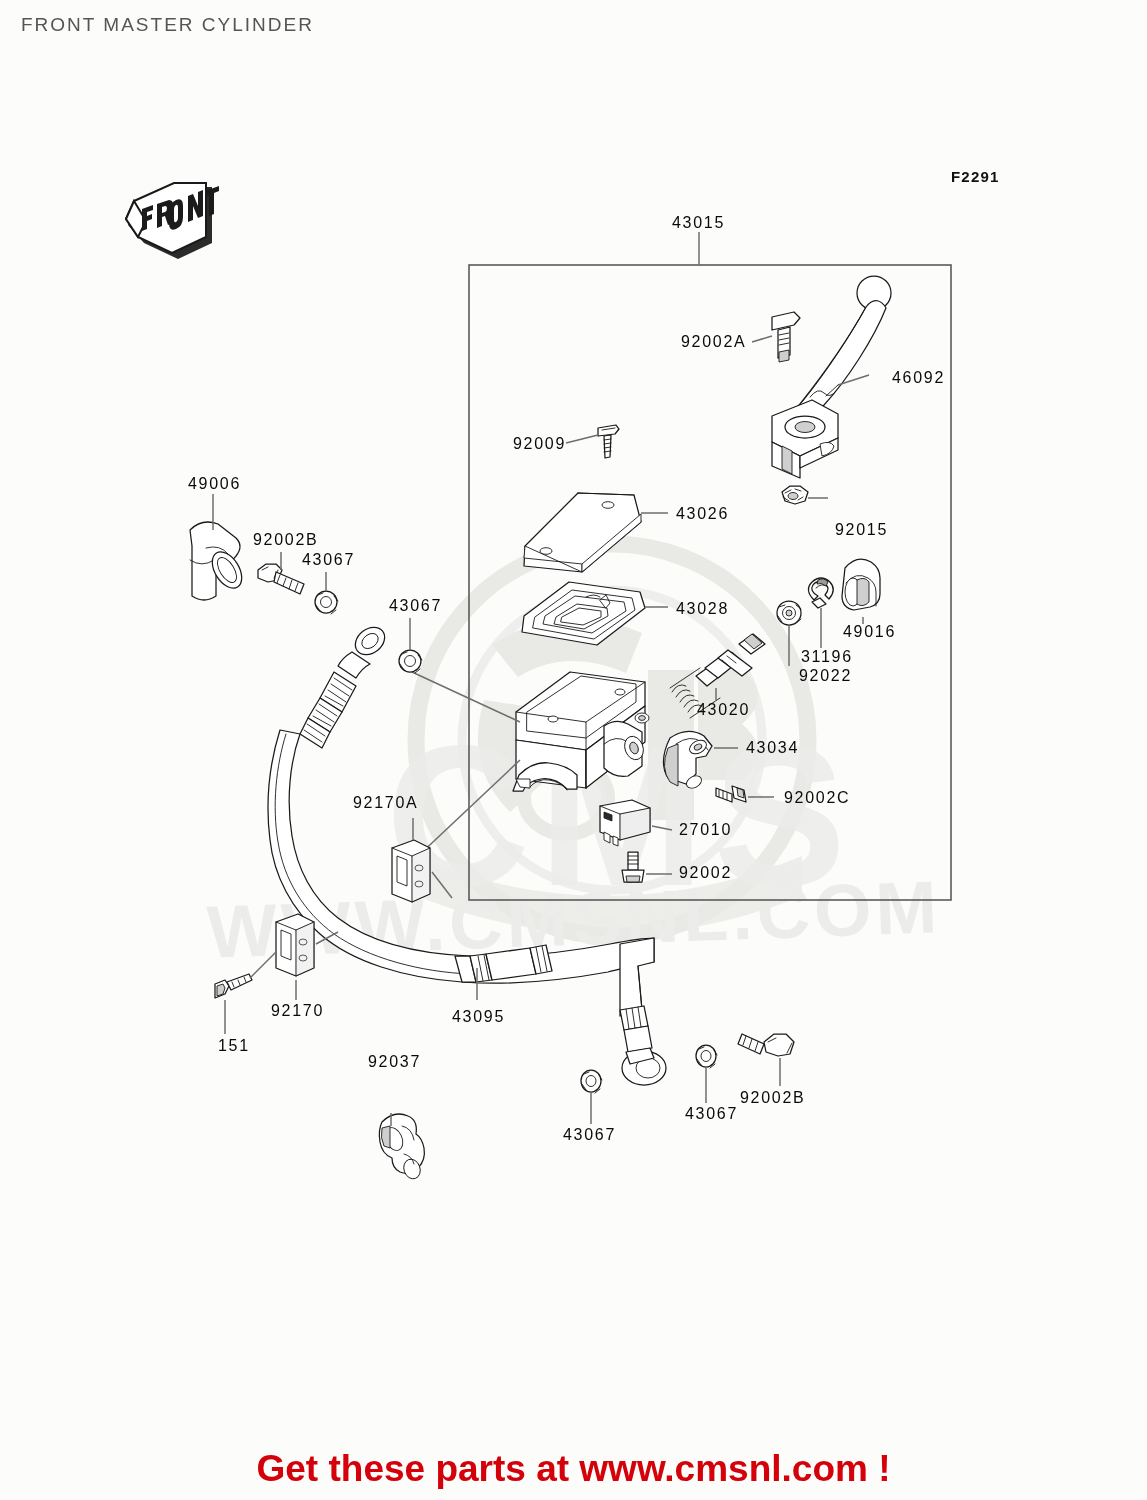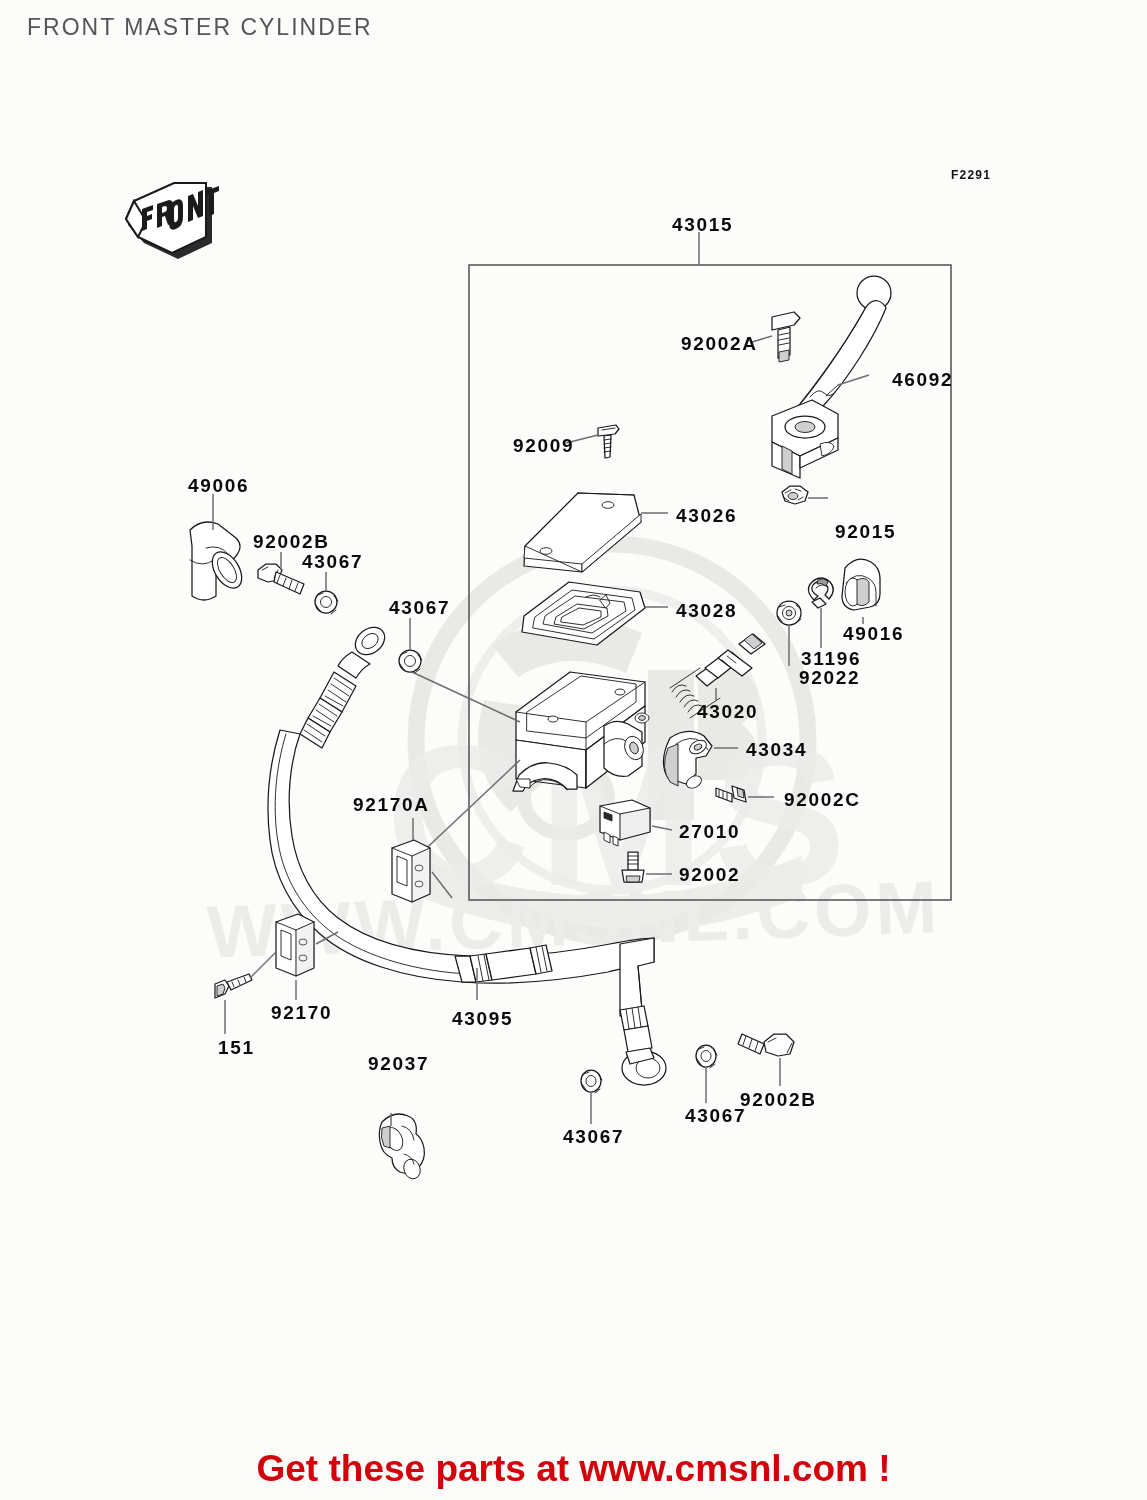--- a/index.html
+++ b/index.html
@@ -6,42 +6,42 @@
   html,body{margin:0;padding:0;}
   body{
     width:1147px;height:1500px;
     background:#fcfcfa;
     font-family:"Liberation Sans","DejaVu Sans",sans-serif;
     overflow:hidden;
     position:relative;
   }
 
   .page-title{
-    position:absolute;left:27px;top:14px;
-    font-size:23px;letter-spacing:2.0px;
+    position:absolute;left:21px;top:14px;
+    font-size:19px;letter-spacing:2.0px;
     color:#555;font-weight:400;
     white-space:nowrap;
   }
 
   .sheet-code{
     position:absolute;left:951px;top:168px;
-    font-size:12px;font-weight:bold;color:#111;
+    font-size:15px;font-weight:bold;color:#111;
     letter-spacing:1.2px;
   }
 
   
   #canvas{
     position:absolute;left:0;top:0;width:1147px;height:1440px;
   }
 
   
   .lbl{
     position:absolute;
-    font-size:19px;
-    font-weight:bold;
+    font-size:16px;
+    font-weight:normal;
     color:#0a0a0a;
     letter-spacing:1.7px;
     white-space:nowrap;
     font-family:"Liberation Sans","DejaVu Sans",sans-serif;
   }
 
   
   .footer-cta{
     position:absolute;left:0;top:1448px;width:1147px;
     text-align:center;

